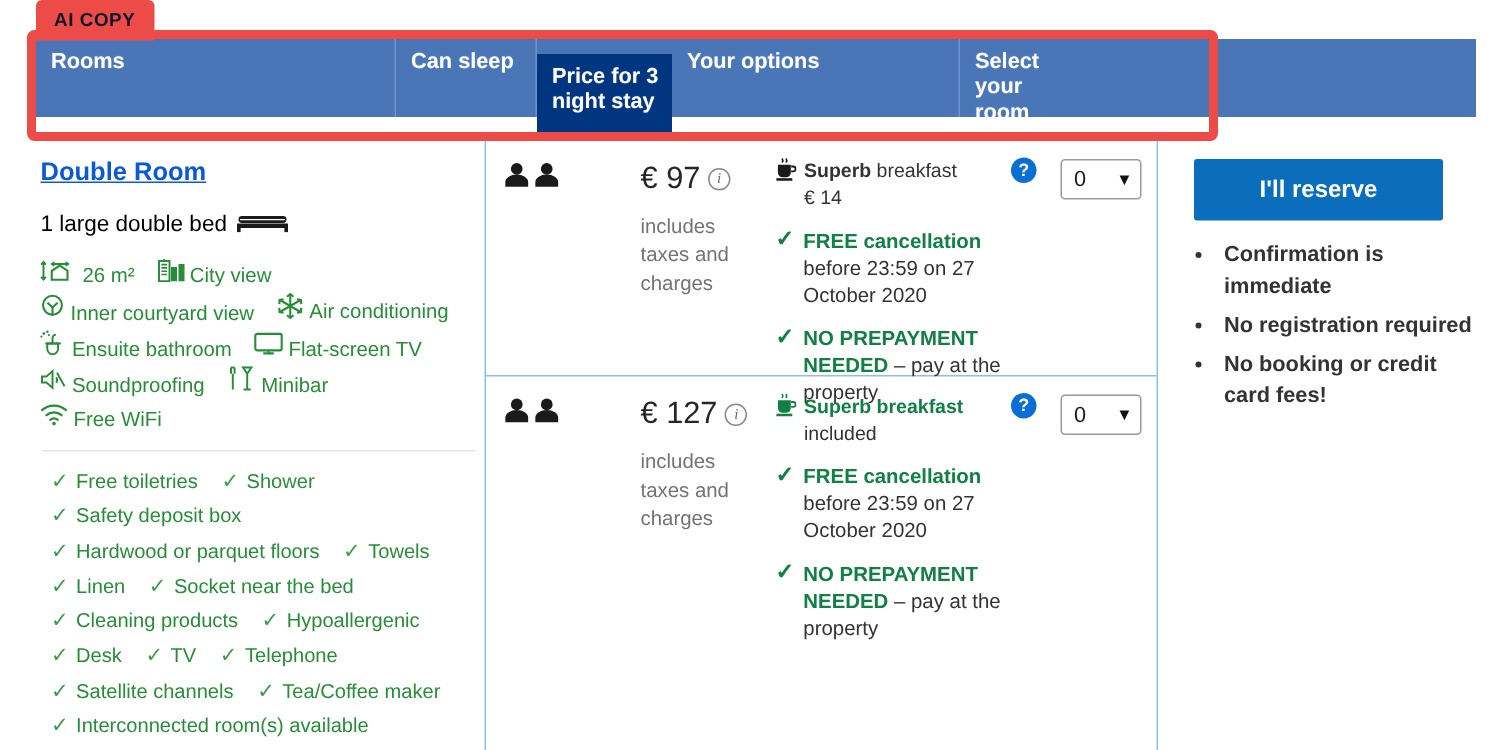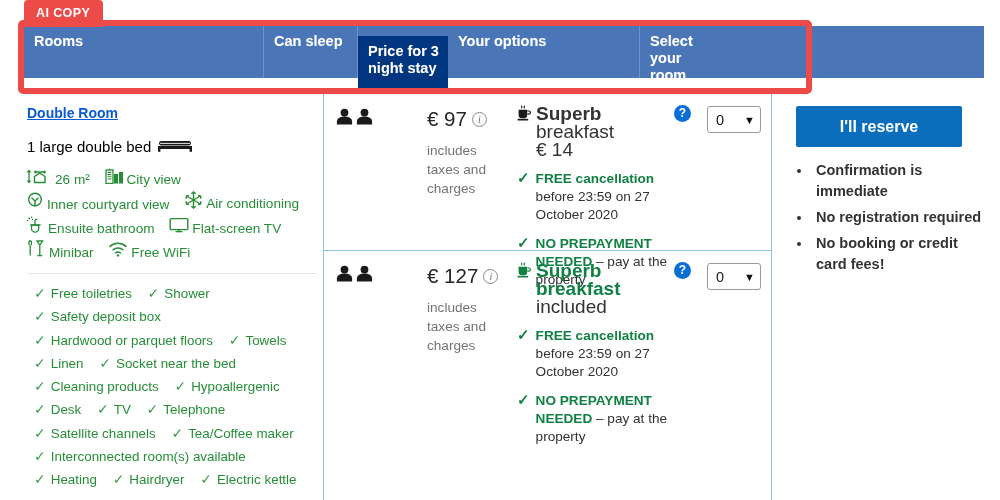--- a/index.html
+++ b/index.html
@@ -43,21 +43,21 @@
   .redbox {
     position: absolute; left: 18px; top: 20px;
     width: 794px; height: 74px;
     border: 6px solid #ec4b47;
     border-radius: 5px;
     pointer-events: none;
   }
   .ai-tag {
     position: absolute; left: 24px; top: 0px;
     background: #ec4b47;
-    color: #ffffff;
+    color: #0f172a;
     font-size: 12.5px; font-weight: bold;
     letter-spacing: .4px;
     padding: 6px 13px 6px 12px;
     border-radius: 4px 4px 0 0;
     height: 27px;
   }
 
   
   .tbl {
     position: absolute; left: 24px; top: 94px;
@@ -70,21 +70,21 @@
   .c-options { width: 192px; }
   .c-select  { width: 72px; border-right: 1px solid #8ac2e8; }
   .c-reserve { width: 212px; border-right: none; }
 
   .cellr1 { height: 157px; border-bottom: 1px solid #8ac2e8; }
   .cellr2 { height: 249px; }
 
   
   .room-name {
     display: inline-block;
-    color: #0a5ad6; font-weight: bold; font-size: 14px;
+    color: #0a5ad6; font-weight: bold; font-size: 17px;
     text-decoration: underline;
     margin: 11px 0 0 3px;
   }
   .bedline {
     margin: 15px 0 0 3px;
     font-size: 15px; color: #000000;
     display: flex; align-items: center; gap: 7px;
   }
   .amen-wrap {
     margin: 13px 0 0 2px;
@@ -127,21 +127,21 @@
     border: 1.3px solid #8a8a8a; border-radius: 50%;
     color: #6d6d6d; font-size: 10px; font-style: italic;
     font-family: "Liberation Serif", serif;
     text-align: center; line-height: 13px;
   }
 
   
   .opt-inner { padding: 11px 8px 0 9px; position: relative; }
   .opt-brk {
     display: flex; align-items: flex-start; gap: 5px;
-    font-size: 19px; line-height: 18px; padding-right: 22px;
+    font-size: 13px; line-height: 18px; padding-right: 22px;
   }
   .brk-strong { font-weight: bold; }
   .brk-gray { color: #333333; }
   .brk-green { color: #108043; }
   .green-b { color: #108043; font-weight: bold; text-align: right; }
   .opt-item {
     display: flex; gap: 6px; margin-top: 11px;
     font-size: 13.6px; line-height: 18px; color: #333333;
   }
   .tick { color: #108043; font-weight: bold; font-size: 15px; line-height: 16px; }
@@ -295,20 +295,30 @@
                 <rect x="1.2" y="1.6" width="17.6" height="11" rx="1.2" stroke="#268e37" stroke-width="1.4" fill="none"></rect>
                 <path d="M6.5 14.6 h7" stroke="#268e37" stroke-width="1.4"></path>
                 <path d="M10 12.6 v2" stroke="#268e37" stroke-width="1.4"></path>
               </svg>
           </span>
           <span>Flat-screen TV</span>
         </span>
         <br>
         <span class="amen">
           <span>
+            <svg width="19" height="16" viewBox="0 0 19 16">
+                <path d="M2 6 h3 L9 2.4 v11.2 L5 10 H2 z" stroke="#268e37" stroke-width="1.3" fill="none"></path>
+                <path d="M12 3.5 L17 12.5" stroke="#268e37" stroke-width="1.3"></path>
+                <path d="M11.5 6.5 a3.4 3.4 0 0 1 0 3.6" stroke="#268e37" stroke-width="1.3" fill="none"></path>
+              </svg>
+          </span>
+          <span>Soundproofing</span>
+        </span>
+        <span class="amen">
+          <span>
             <svg width="20" height="17" viewBox="0 0 20 17">
                 <g stroke="#268e37" stroke-width="1.3" fill="none">
                   <path d="M3 1 v4.2 M5.4 1 v4.2 M4.2 5.2 v10.4 M3 1 h2.4"></path>
                   <path d="M11 1 h5.6 l-2.8 4.2 z M13.8 5.2 v10.4 M11.4 15.6 h4.8"></path>
                 </g>
               </svg>
           </span>
           <span>Minibar</span>
         </span>
         <span class="amen">

